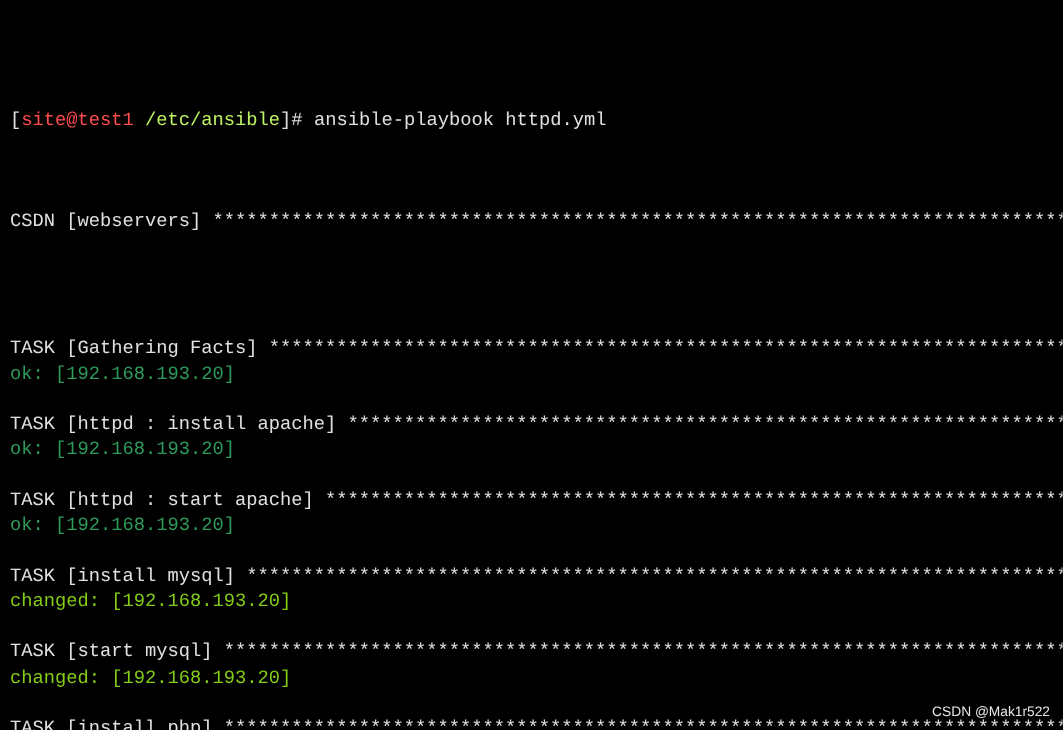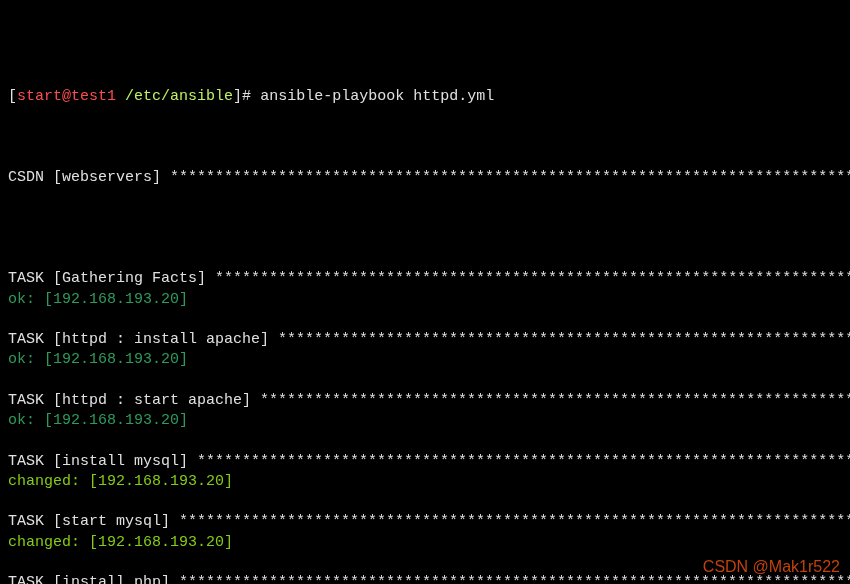--- a/index.html
+++ b/index.html
@@ -24,31 +24,31 @@
     .blue { color: #bef264; }
     .white { color: #e0e0e0; }
     .green { color: #2e9b5b; }
     .yellow { color: #84cc16; }
     .line { display: block; white-space: pre; }
     .blank { height: 1.35em; }
     .watermark {
       position: absolute;
       bottom: 6px;
       right: 10px;
-      color: #c2410c;
-      font-size: 16px;
+      color: #e5e5e5;
+      font-size: 11px;
       font-family: sans-serif;
     }
   </style>
 </head>
 <body>
 
 
 
-<span class="line"><span class="white">[</span><span class="brightred">start@test1</span><span class="white"> </span><span class="blue">/etc/ansible</span><span class="white">]</span><span class="white"># </span><span class="white">ansible-playbook httpd.yml</span></span>
+<span class="line"><span class="white">[</span><span class="brightred">site@test1</span><span class="white"> </span><span class="blue">/etc/ansible</span><span class="white">]</span><span class="white"># </span><span class="white">ansible-playbook httpd.yml</span></span>
 <div class="blank"></div>
 <span class="line"><span class="white">CSDN [webservers] </span><span class="white">*****************************************************************************</span></span>
 <div class="blank"></div>
 
 <div id="tasks-container"><span class="line"><span class="white">TASK [Gathering Facts] </span><span class="white">************************************************************************</span></span><span class="line"><span class="green">ok</span><span class="green">: [192.168.193.20]</span></span><div class="blank"></div><span class="line"><span class="white">TASK [httpd : install apache] </span><span class="white">*****************************************************************</span></span><span class="line"><span class="green">ok</span><span class="green">: [192.168.193.20]</span></span><div class="blank"></div><span class="line"><span class="white">TASK [httpd : start apache] </span><span class="white">*******************************************************************</span></span><span class="line"><span class="green">ok</span><span class="green">: [192.168.193.20]</span></span><div class="blank"></div><span class="line"><span class="white">TASK [install mysql] </span><span class="white">**************************************************************************</span></span><span class="line"><span class="yellow">changed</span><span class="yellow">: [192.168.193.20]</span></span><div class="blank"></div><span class="line"><span class="white">TASK [start mysql] </span><span class="white">****************************************************************************</span></span><span class="line"><span class="yellow">changed</span><span class="yellow">: [192.168.193.20]</span></span><div class="blank"></div><span class="line"><span class="white">TASK [install php] </span><span class="white">****************************************************************************</span></span></div>
 
 
 
 
 

